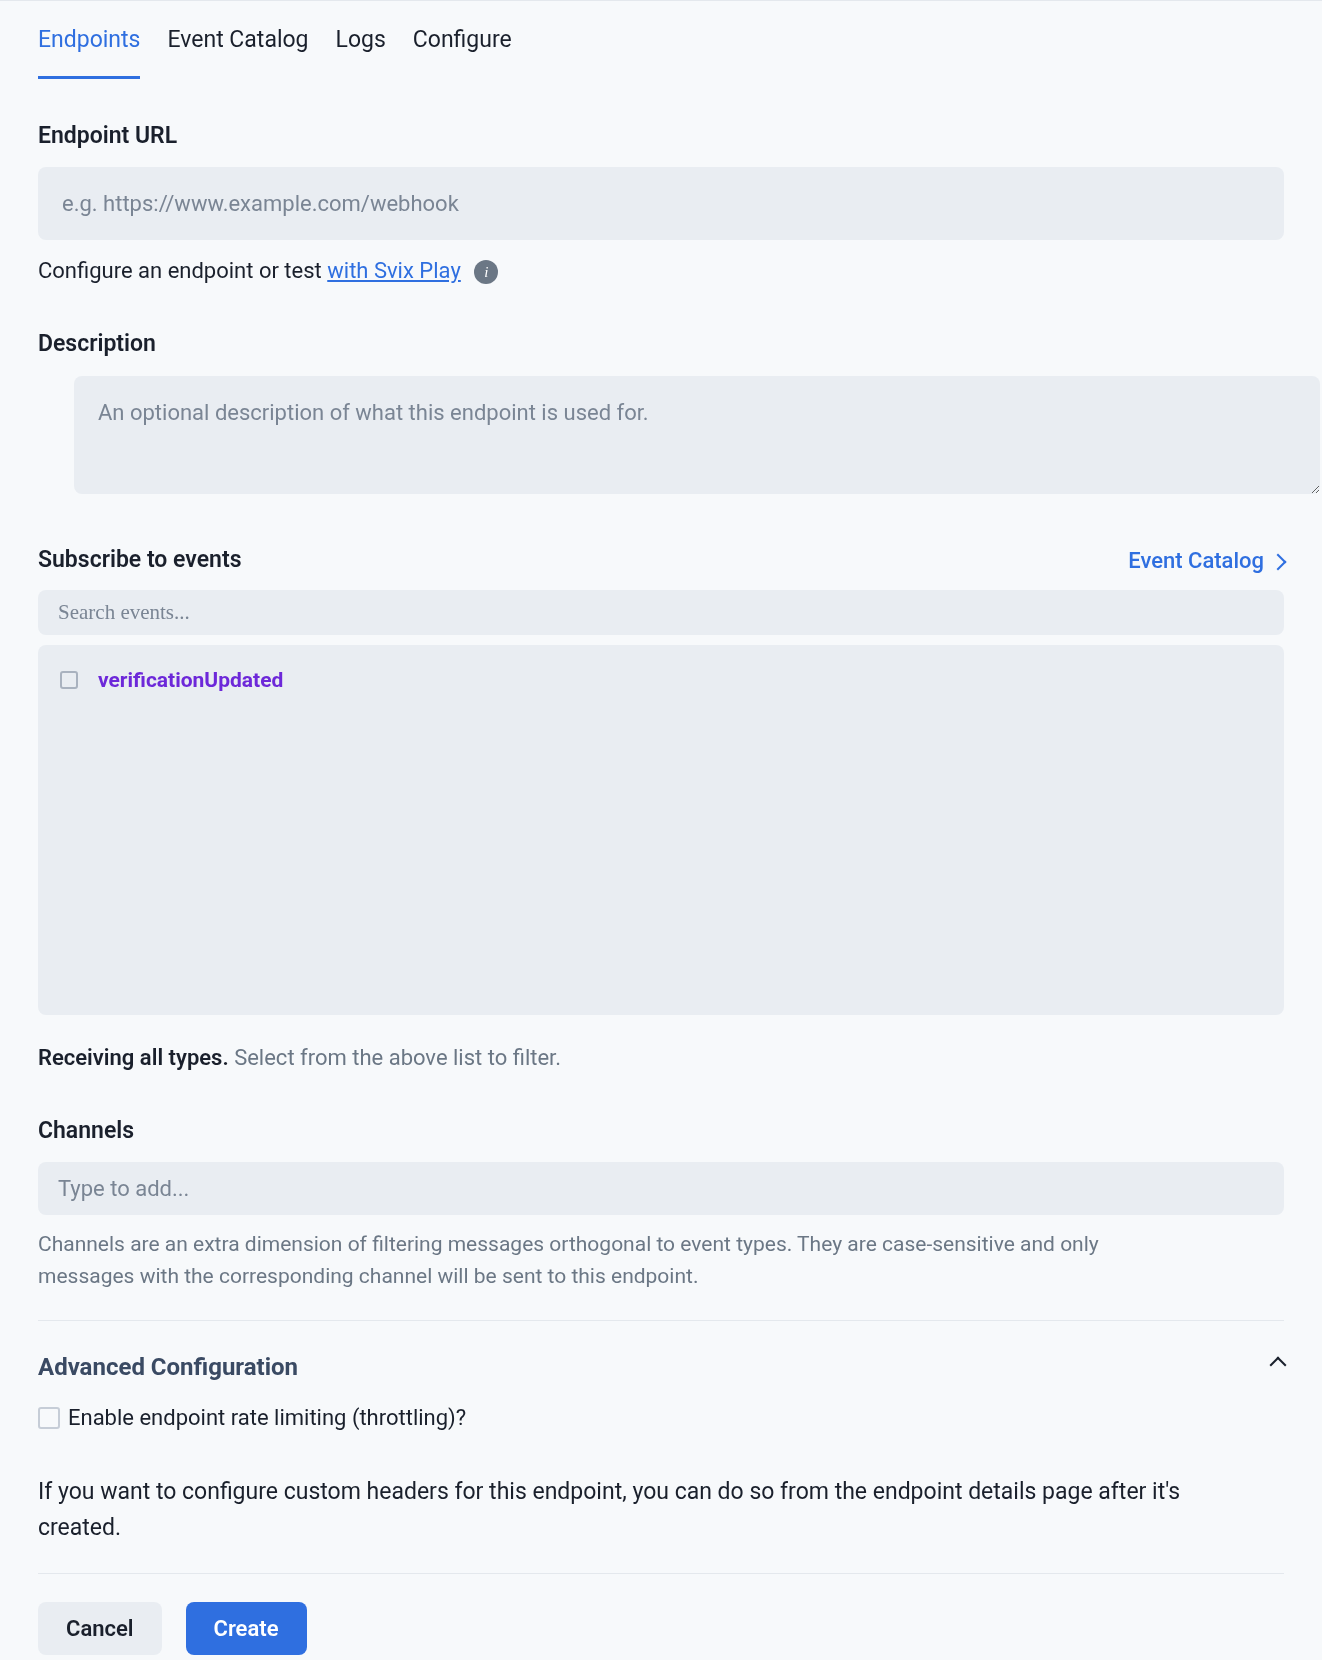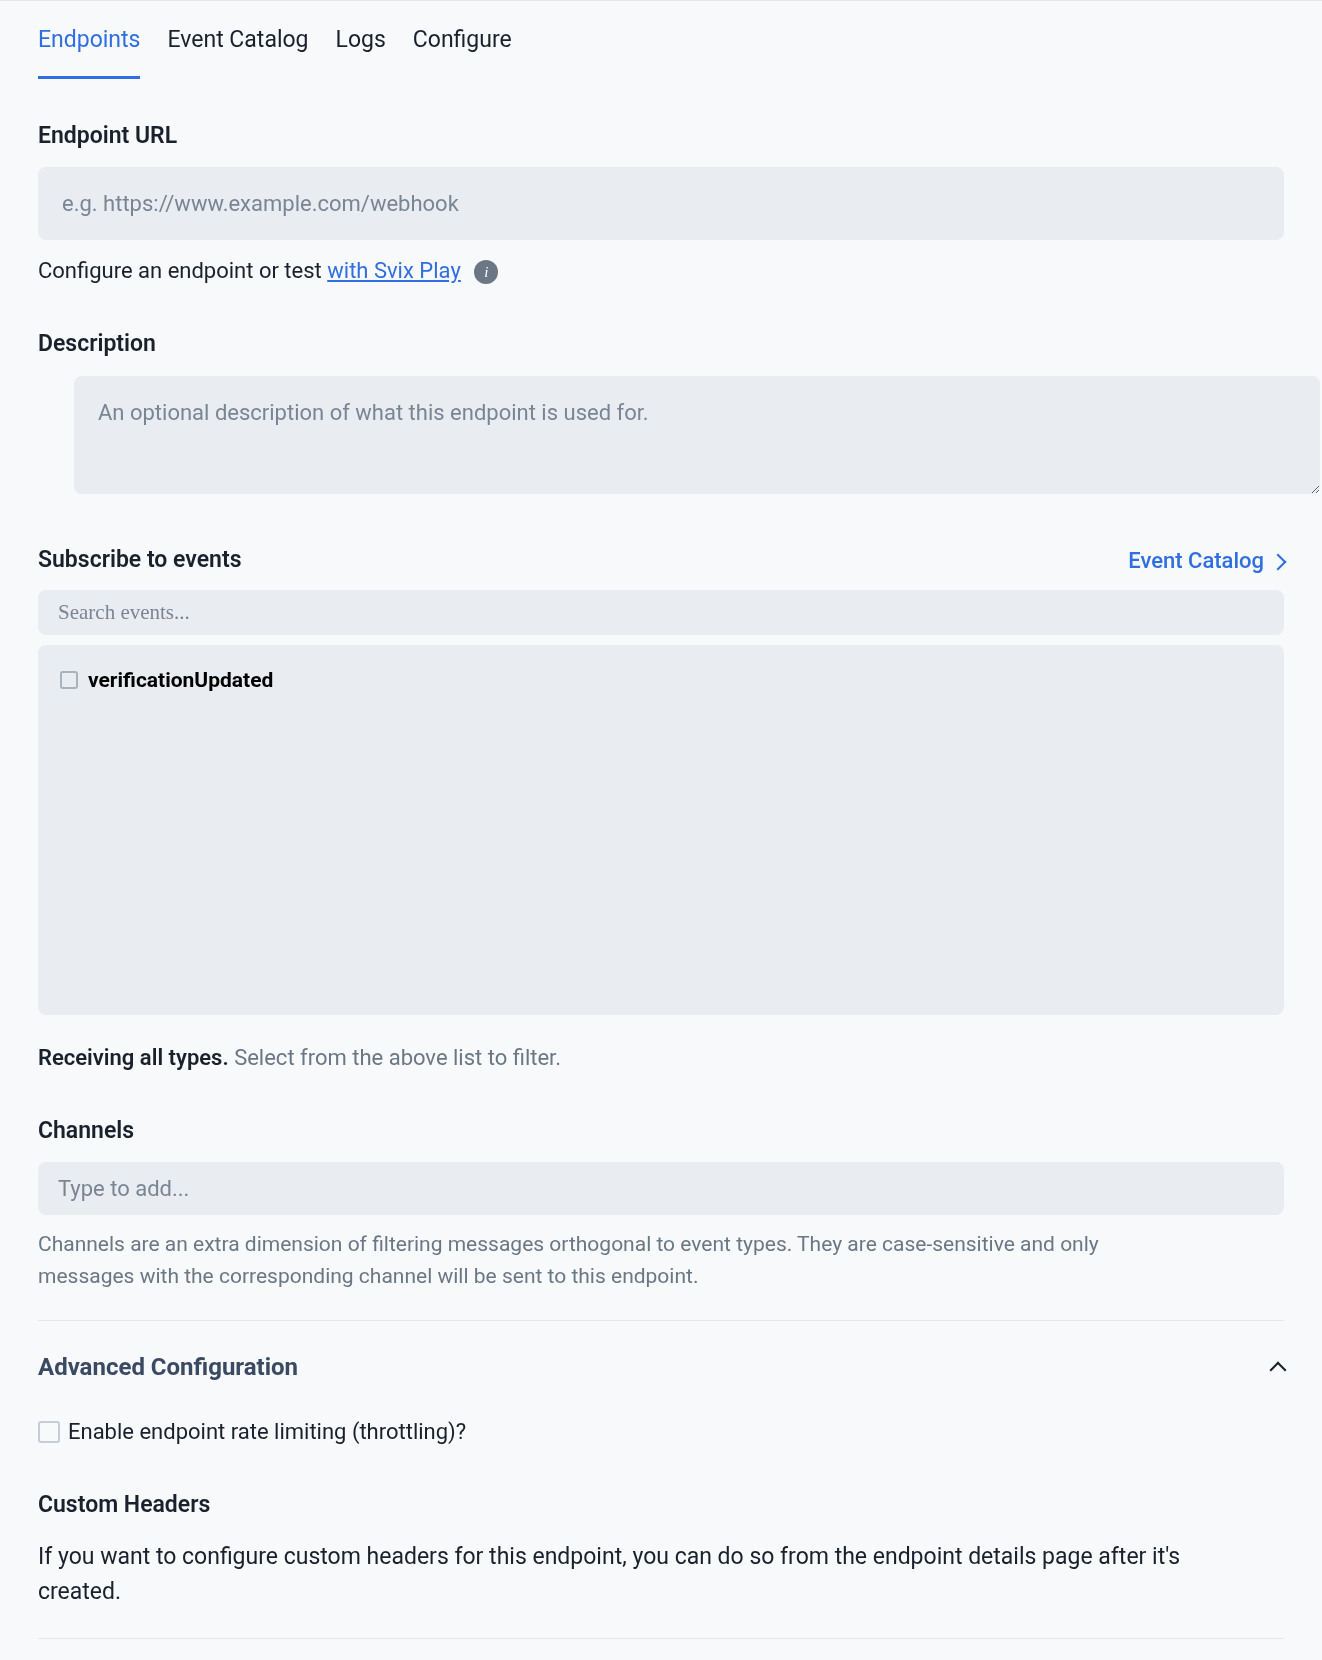--- a/index.html
+++ b/index.html
@@ -121,24 +121,24 @@
     background: #e9edf2;
     border-radius: 8px;
     height: 370px;
     padding: 20px 22px;
     margin-top: 10px;
     margin-bottom: 26px;
   }
   .event-item {
     display: flex;
     align-items: center;
-    gap: 10px;
+    gap: 20px;
     font-size: 21px;
     font-weight: 700;
-    color: #000000;
+    color: #6d28d9;
     cursor: pointer;
   }
   .checkbox {
     width: 18px;
     height: 18px;
     border: 2px solid #a9b2bf;
     border-radius: 3px;
     background: transparent;
     flex-shrink: 0;
   }
@@ -161,23 +161,23 @@
     max-width: 1100px;
   }
   .divider {
     border: none;
     border-top: 1px solid #e4e8ed;
     margin: 28px 0 28px 0;
   }
   .adv-header {
     display: flex;
     justify-content: space-between;
-    align-items: flex-end;
-    cursor: pointer;
-    margin-bottom: 30px;
+    align-items: flex-start;
+    cursor: pointer;
+    margin-bottom: 16px;
   }
   .adv-title {
     font-size: 24px;
     font-weight: 700;
     color: #3a4a63;
   }
   .check-row {
     display: flex;
     align-items: center;
     gap: 8px;
@@ -292,21 +292,20 @@
     <div class="adv-header">
       <span class="adv-title">Advanced Configuration</span>
       <span class="chevron-up"></span>
     </div>
 
     <div class="check-row">
       <span class="checkbox lg"></span>
       <span>Enable endpoint rate limiting (throttling)?</span>
     </div>
 
-    <div class="headers-title">Custom Headers</div>
     <div class="headers-desc">If you want to configure custom headers for this endpoint, you can do so from the endpoint details page after it's created.</div>
   </div>
 
   <hr class="divider">
 
   <div class="actions">
     <button class="btn btn-secondary">Cancel</button>
     <button class="btn btn-primary">Create</button>
   </div>
 

